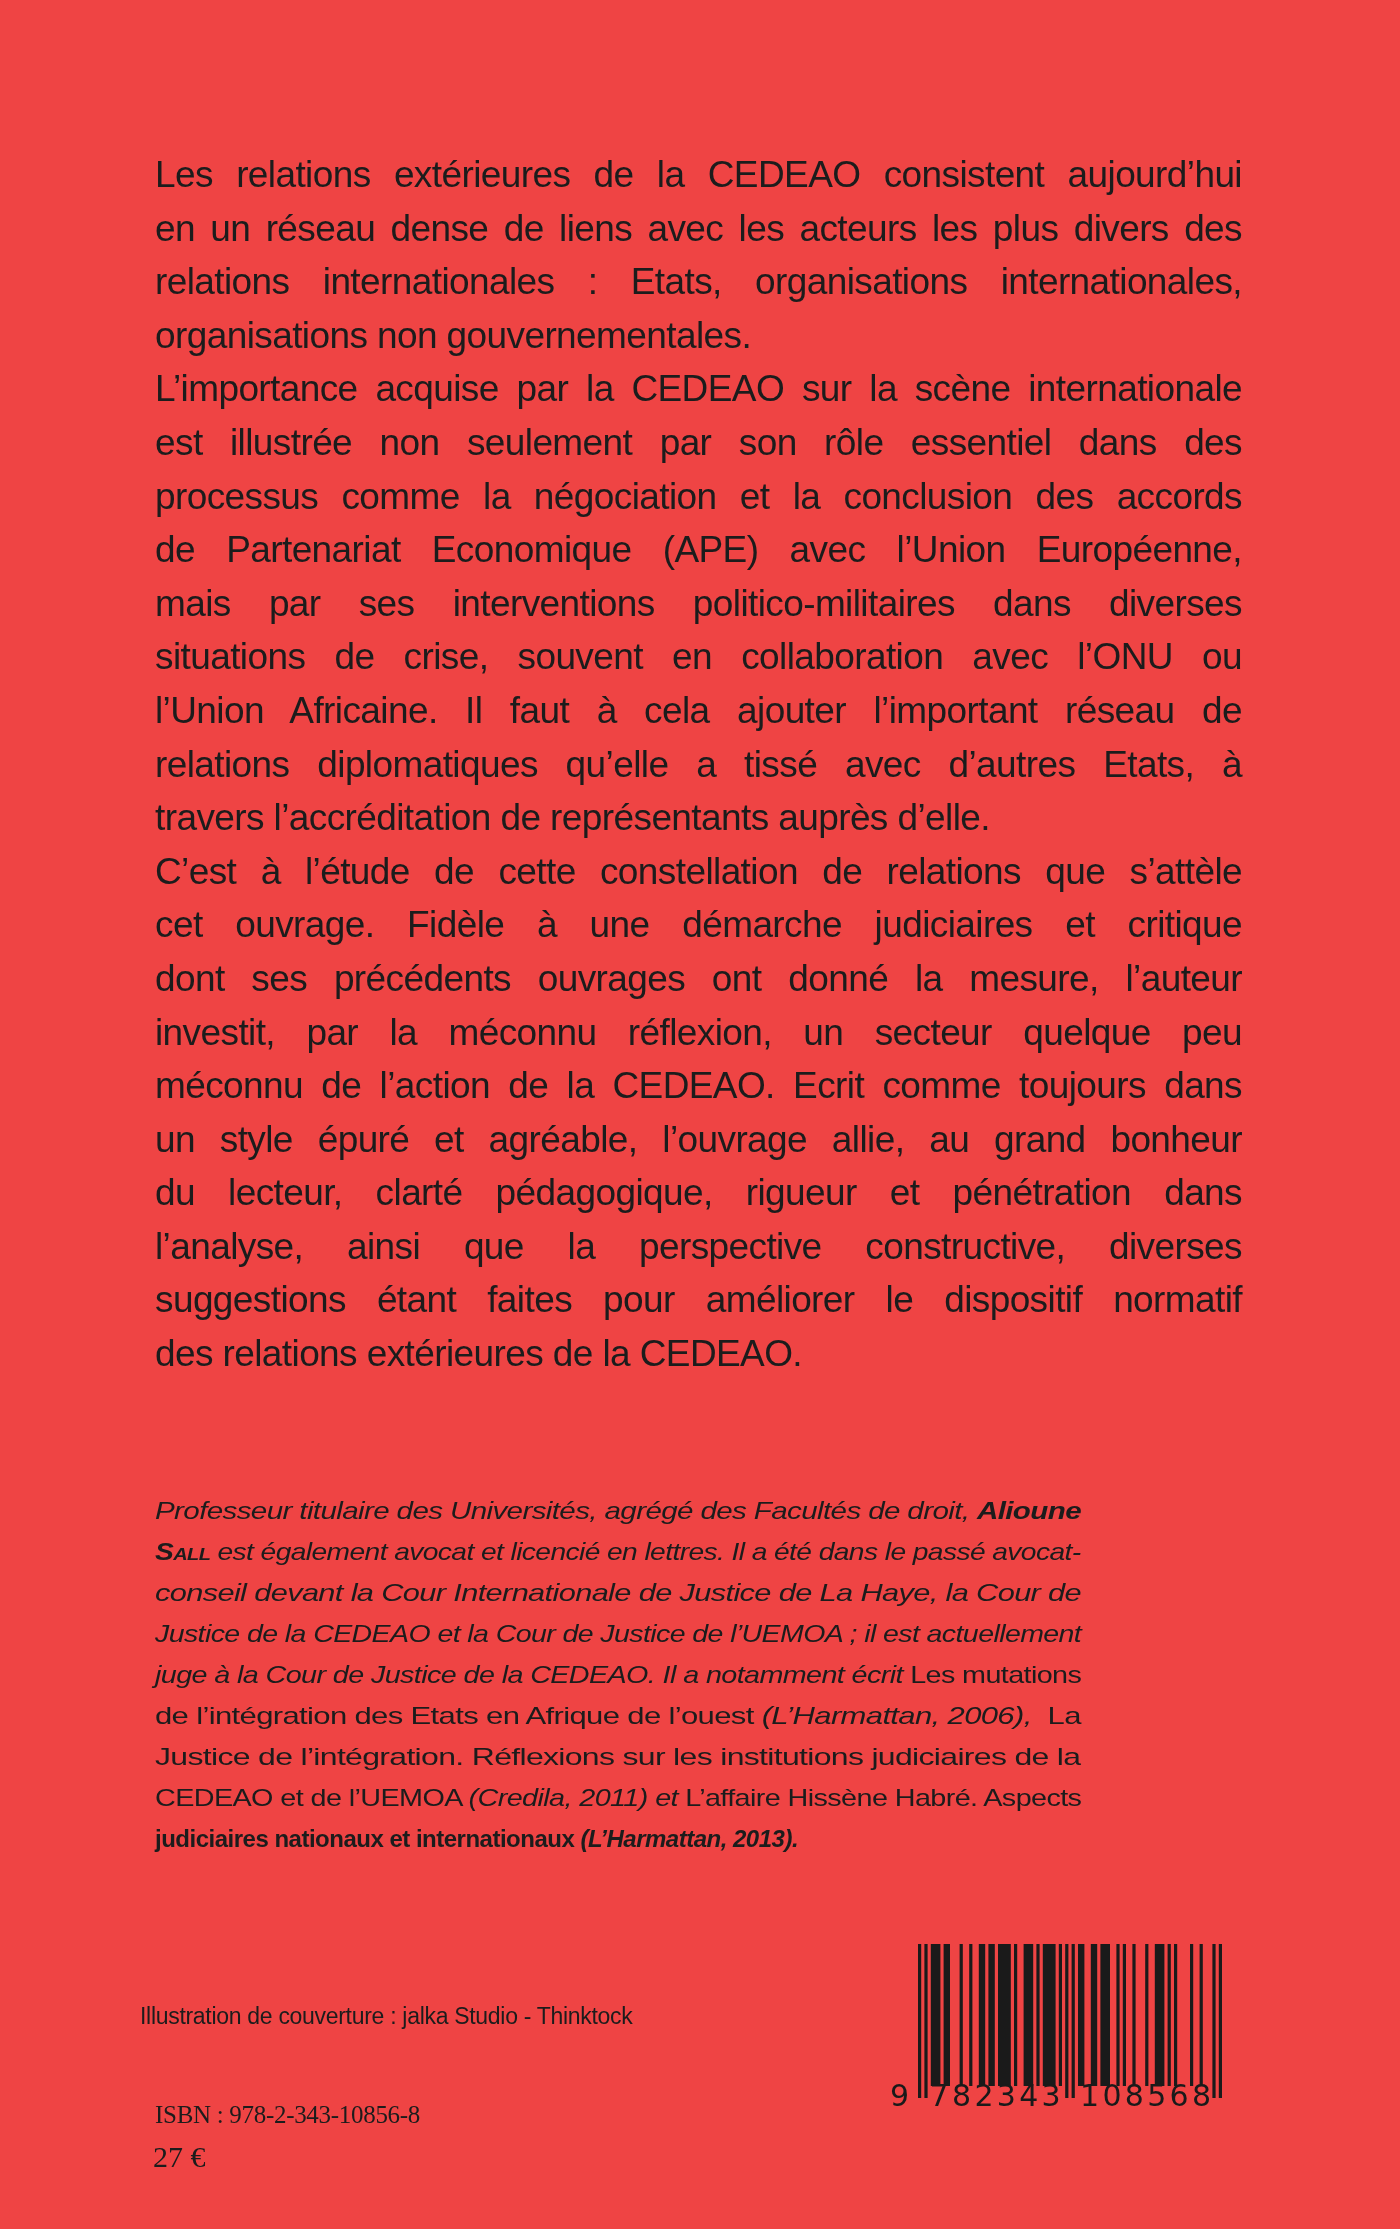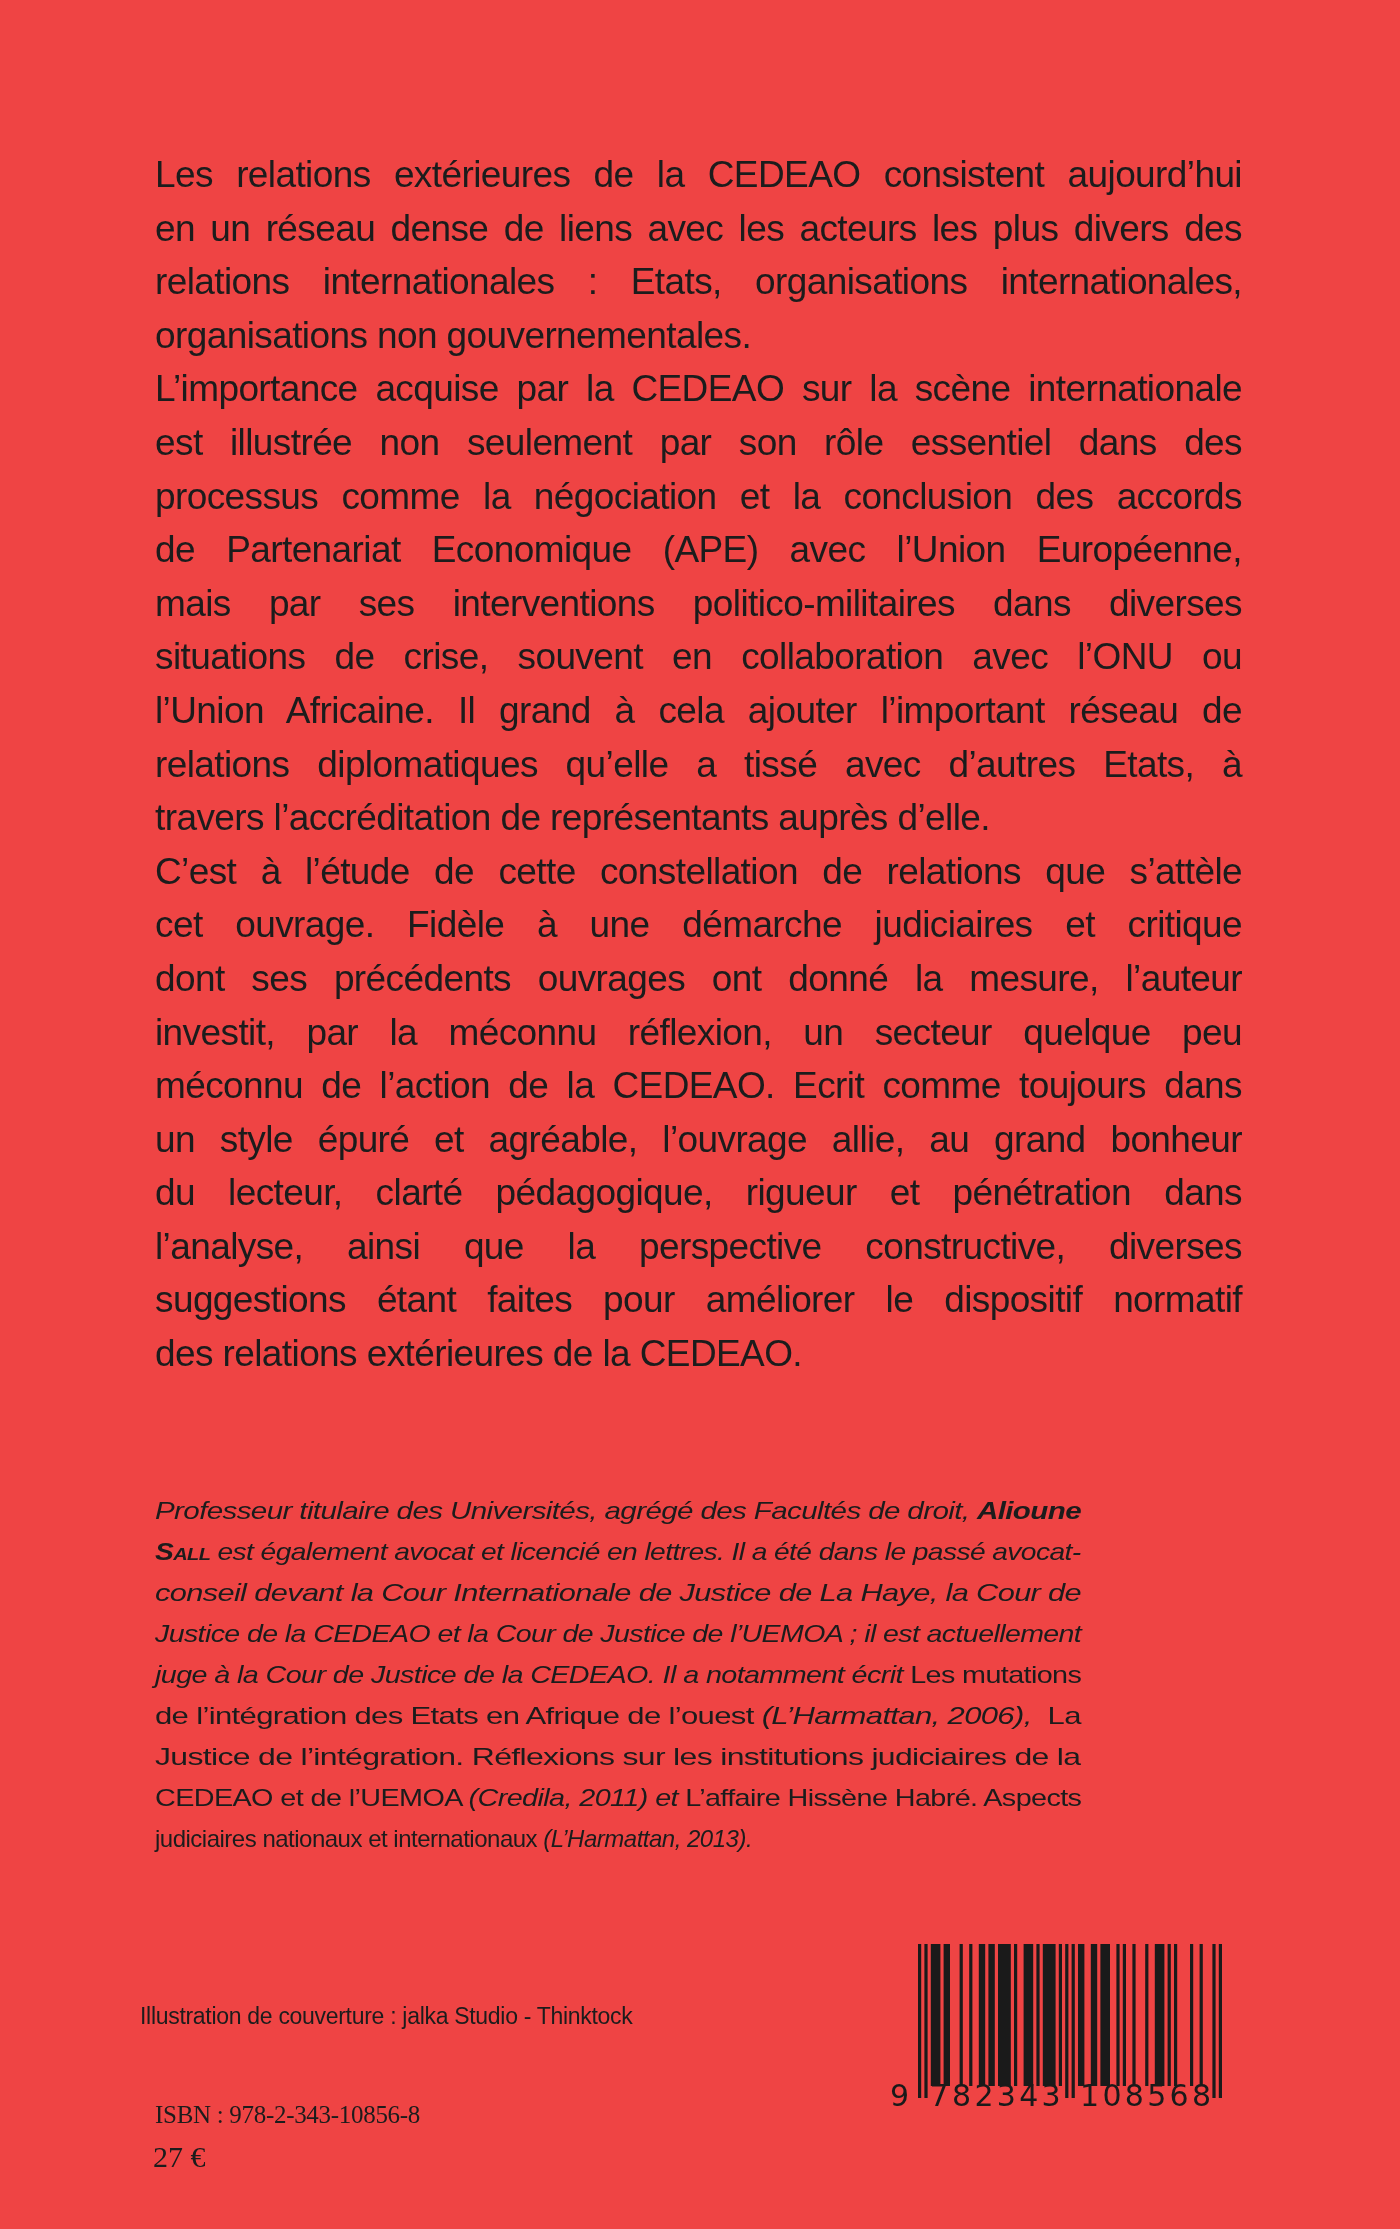--- a/index.html
+++ b/index.html
@@ -46,21 +46,21 @@
       <div class="line">Les relations extérieures de la CEDEAO consistent aujourd’hui</div>
       <div class="line">en un réseau dense de liens avec les acteurs les plus divers des</div>
       <div class="line">relations internationales : Etats, organisations internationales,</div>
       <div class="line last">organisations non gouvernementales.</div>
       <div class="line">L’importance acquise par la CEDEAO sur la scène internationale</div>
       <div class="line">est illustrée non seulement par son rôle essentiel dans des</div>
       <div class="line">processus comme la négociation et la conclusion des accords</div>
       <div class="line">de Partenariat Economique (APE) avec l’Union Européenne,</div>
       <div class="line">mais par ses interventions politico-militaires dans diverses</div>
       <div class="line">situations de crise, souvent en collaboration avec l’ONU ou</div>
-      <div class="line">l’Union Africaine. Il grand à cela ajouter l’important réseau de</div>
+      <div class="line">l’Union Africaine. Il faut à cela ajouter l’important réseau de</div>
       <div class="line">relations diplomatiques qu’elle a tissé avec d’autres Etats, à</div>
       <div class="line last">travers l’accréditation de représentants auprès d’elle.</div>
       <div class="line">C’est à l’étude de cette constellation de relations que s’attèle</div>
       <div class="line">cet ouvrage. Fidèle à une démarche judiciaires et critique</div>
       <div class="line">dont ses précédents ouvrages ont donné la mesure, l’auteur</div>
       <div class="line">investit, par la méconnu réflexion, un secteur quelque peu</div>
       <div class="line">méconnu de l’action de la CEDEAO. Ecrit comme toujours dans</div>
       <div class="line">un style épuré et agréable, l’ouvrage allie, au grand bonheur</div>
       <div class="line">du lecteur, clarté pédagogique, rigueur et pénétration dans</div>
       <div class="line">l’analyse, ainsi que la perspective constructive, diverses</div>
@@ -70,21 +70,21 @@
 
   <div class="bio" id="bio">
       <div class="line"><span style="display: inline-block; transform-origin: left center; white-space: pre; transform: scaleX(1.23105);"><span class="it">Professeur titulaire des Universités, agrégé des Facultés de droit, </span><span class="name">Alioune</span></span></div>
       <div class="line"><span style="display: inline-block; transform-origin: left center; white-space: pre; transform: scaleX(1.17427);"><span class="sc">Sall</span><span class="it"> est également avocat et licencié en lettres. Il a été dans le passé avocat-</span></span></div>
       <div class="line"><span style="display: inline-block; transform-origin: left center; white-space: pre; transform: scaleX(1.28212);"><span class="it">conseil devant la Cour Internationale de Justice de La Haye, la Cour de</span></span></div>
       <div class="line"><span style="display: inline-block; transform-origin: left center; white-space: pre; transform: scaleX(1.18852);"><span class="it">Justice de la CEDEAO et la Cour de Justice de l’UEMOA ; il est actuellement</span></span></div>
       <div class="line"><span style="display: inline-block; transform-origin: left center; white-space: pre; transform: scaleX(1.19659);"><span class="it">juge à la Cour de Justice de la CEDEAO. Il a notamment écrit </span><span class="rm">Les mutations</span></span></div>
       <div class="line"><span style="display: inline-block; transform-origin: left center; white-space: pre; transform: scaleX(1.2931);"><span class="rm">de l’intégration des Etats en Afrique de l’ouest </span><span class="it">(L’Harmattan, 2006),</span><span class="rm">  La</span></span></div>
       <div class="line"><span style="display: inline-block; transform-origin: left center; white-space: pre; transform: scaleX(1.3318);"><span class="rm">Justice de l’intégration. Réflexions sur les institutions judiciaires de la</span></span></div>
       <div class="line"><span style="display: inline-block; transform-origin: left center; white-space: pre; transform: scaleX(1.19873);"><span class="rm">CEDEAO et de l’UEMOA </span><span class="it">(Credila, 2011) et </span><span class="rm">L’affaire Hissène Habré. Aspects</span></span></div>
-      <div class="line"><span style="display: inline-block; transform-origin: left center; white-space: pre;"><span class="rm">judiciaires nationaux et internationaux </span><span class="it">(L’Harmattan, 2013).</span></span></div>
+      <div class="line"><span style="display: inline-block; transform-origin: left center; white-space: pre; font-weight: bold;"><span class="rm">judiciaires nationaux et internationaux </span><span class="it">(L’Harmattan, 2013).</span></span></div>
     </div>
 
   <div class="credit">Illustration de couverture : jalka Studio - Thinktock</div>
   <div class="isbn">ISBN : 978-2-343-10856-8</div>
   <div class="price">27 €</div>
 
   <div class="barcode">
     <svg id="barcode-svg" viewBox="0 0 360 170" xmlns="http://www.w3.org/2000/svg">
         <rect x="38" y="4" width="3.2" height="154" fill="#1a1a1a"></rect>
         <rect x="44.4" y="4" width="3.2" height="154" fill="#1a1a1a"></rect>

